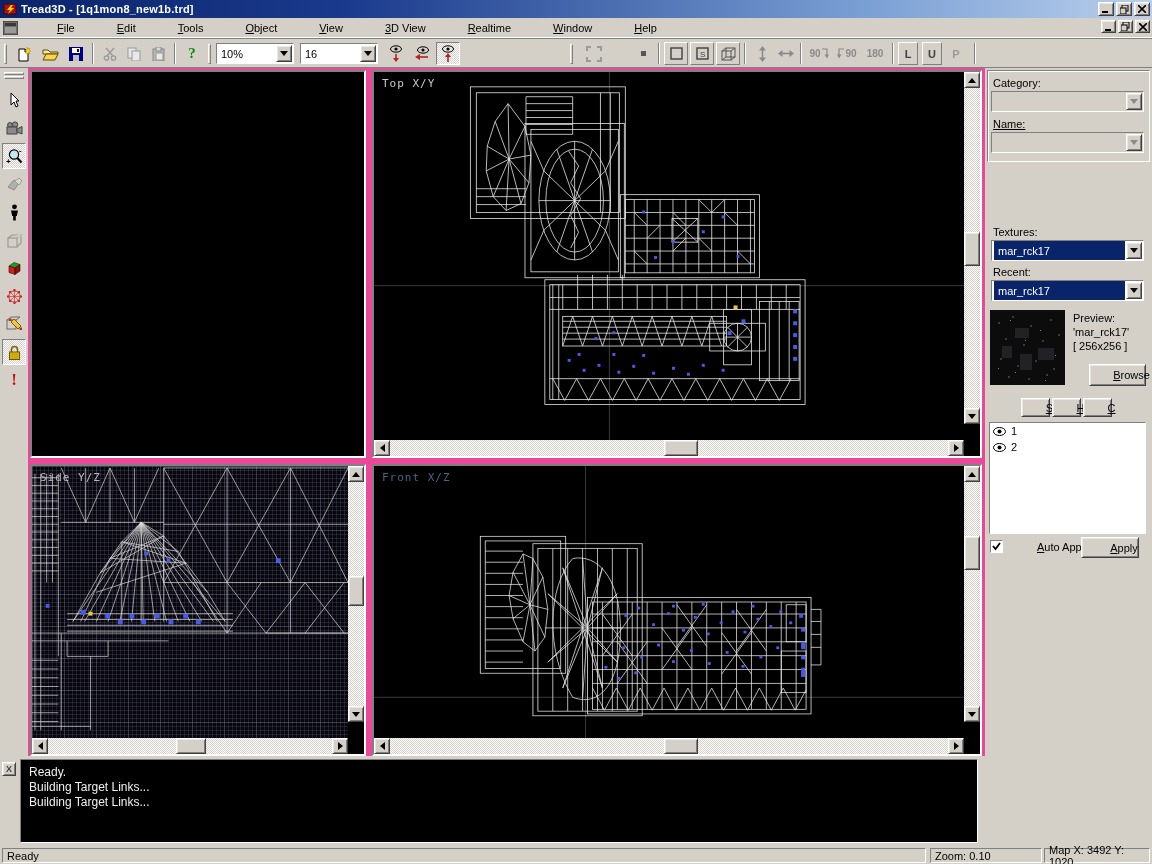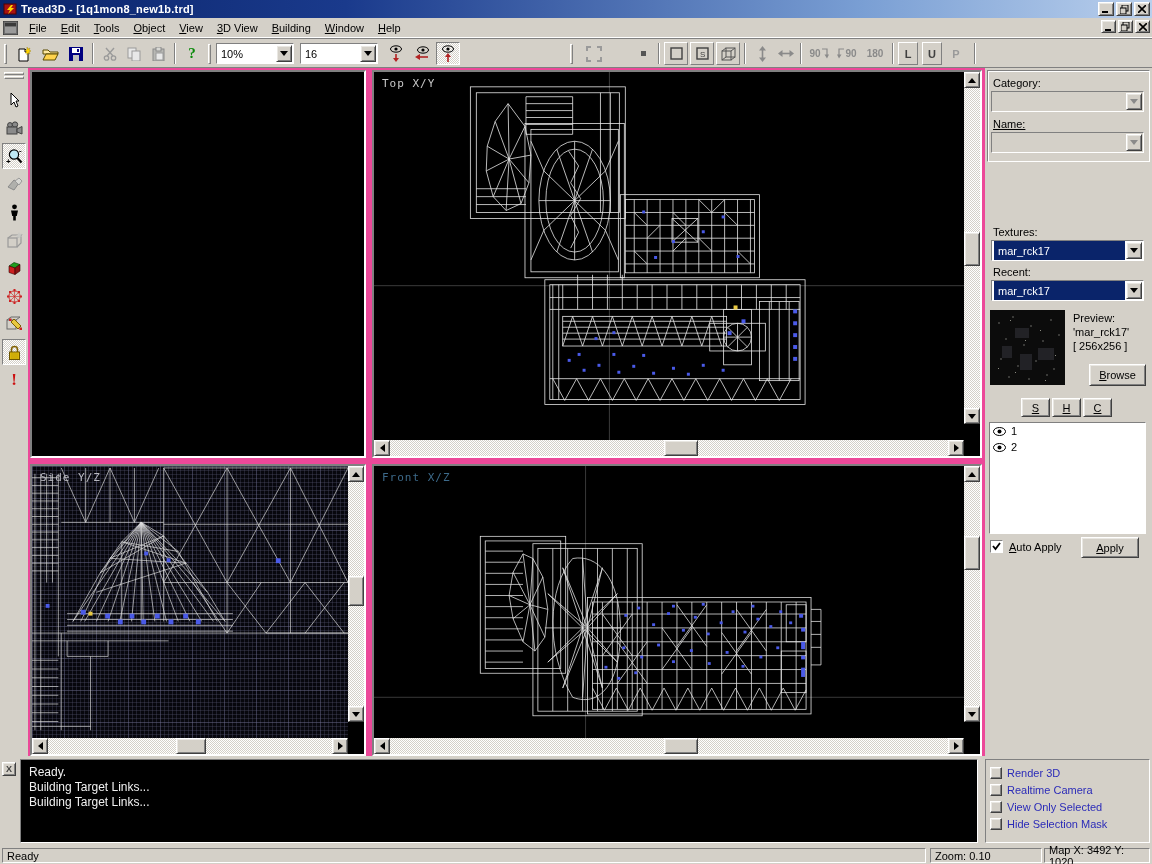--- a/index.html
+++ b/index.html
@@ -20,21 +20,21 @@
     background:linear-gradient(90deg,#0a246a 0%,#1a3a8c 30%,#7a9fd4 75%,#b9cfec 100%);
     display:flex; align-items:center; padding-left:3px; }
   .titlebar .t-text { color:#fff; font-weight:bold; margin-left:4px; letter-spacing:.2px; }
   .winbtn { width:16px; height:14px; display:inline-flex; align-items:center; justify-content:center; }
   .winbtns { position:absolute; right:2px; top:2px; display:flex; gap:2px; }
 
   
   .menubar { position:absolute; left:0; top:18px; width:1152px; height:20px; background:#d4d0c8;
              display:flex; align-items:center; border-bottom:1px solid #ffffff; }
   .menu-item { padding:2px 7px; display:inline-block; }
-  .accel { display:inline-block; }
+  .accel { display:inline-block;margin-left:28px; }
   .accel::first-letter { text-decoration:underline; }
   .mdibtns { position:absolute; right:2px; top:20px; display:flex; gap:2px; }
   .mdibtn { width:15px; height:13px; display:inline-flex; align-items:center; justify-content:center; }
 
   
   .toolbar { position:absolute; left:0; top:38px; width:1152px; height:30px; background:#d4d0c8;
              border-top:1px solid #808080; border-bottom:1px solid #808080; }
   .grip { position:absolute; top:5px; width:3px; height:20px; border:1px solid;
           border-color:#ffffff #808080 #808080 #ffffff; }
   .tbtn { position:absolute; top:3px; width:24px; height:23px; display:flex; align-items:center;
@@ -156,21 +156,21 @@
           <rect x="2" y="2" width="11" height="3" fill="#3a3a3a"></rect>
           <rect x="2" y="6" width="11" height="6" fill="#9a9a9a"></rect>
         </svg>
     </span>
     <span class="menu-item"><span class="accel">File</span></span>
     <span class="menu-item"><span class="accel">Edit</span></span>
     <span class="menu-item"><span class="accel">Tools</span></span>
     <span class="menu-item"><span class="accel">Object</span></span>
     <span class="menu-item"><span class="accel">View</span></span>
     <span class="menu-item"><span class="accel">3D View</span></span>
-    <span class="menu-item"><span class="accel">Building</span></span>
+    <span class="menu-item"><span class="accel">Realtime</span></span>
     <span class="menu-item"><span class="accel">Window</span></span>
     <span class="menu-item"><span class="accel">Help</span></span>
   </div>
   <span class="mdibtns">
     <span class="mdibtn raised">
         <svg width="8" height="8">
           <rect x="0" y="6" width="6" height="2" fill="#000"></rect>
         </svg>
       </span>
     <span class="mdibtn raised">
@@ -849,38 +849,20 @@
 
   <div class="logrow">
     <div class="abs raised" style="left:2px; top:6px; width:14px; height:14px; display:flex;align-items:center;justify-content:center;font-size:9px;font-weight:bold;color:#404040;">
       <span>X</span>
     </div>
     <div class="console sunken-lite">
       <div>Ready.</div>
       <div>Building Target Links...</div>
       <div>Building Target Links...</div>
     </div>
-    <div class="renderbox sunken-lite">
-      <div class="rob-row">
-        <span class="cb3d"></span>
-        <span class="rob-label">Render 3D</span>
-      </div>
-      <div class="rob-row">
-        <span class="cb3d"></span>
-        <span class="rob-label">Realtime Camera</span>
-      </div>
-      <div class="rob-row">
-        <span class="cb3d"></span>
-        <span class="rob-label">View Only Selected</span>
-      </div>
-      <div class="rob-row">
-        <span class="cb3d"></span>
-        <span class="rob-label">Hide Selection Mask</span>
-      </div>
-    </div>
   </div>
 
   <div class="statusbar">
     <span class="spanel" style="left:2px; width:924px;">Ready</span>
     <span class="spanel" style="left:930px; width:112px;">Zoom: 0.10</span>
     <span class="spanel" style="left:1044px; width:106px;">Map X: 3492 Y: 1020</span>
   </div>
 
 </div>
 

